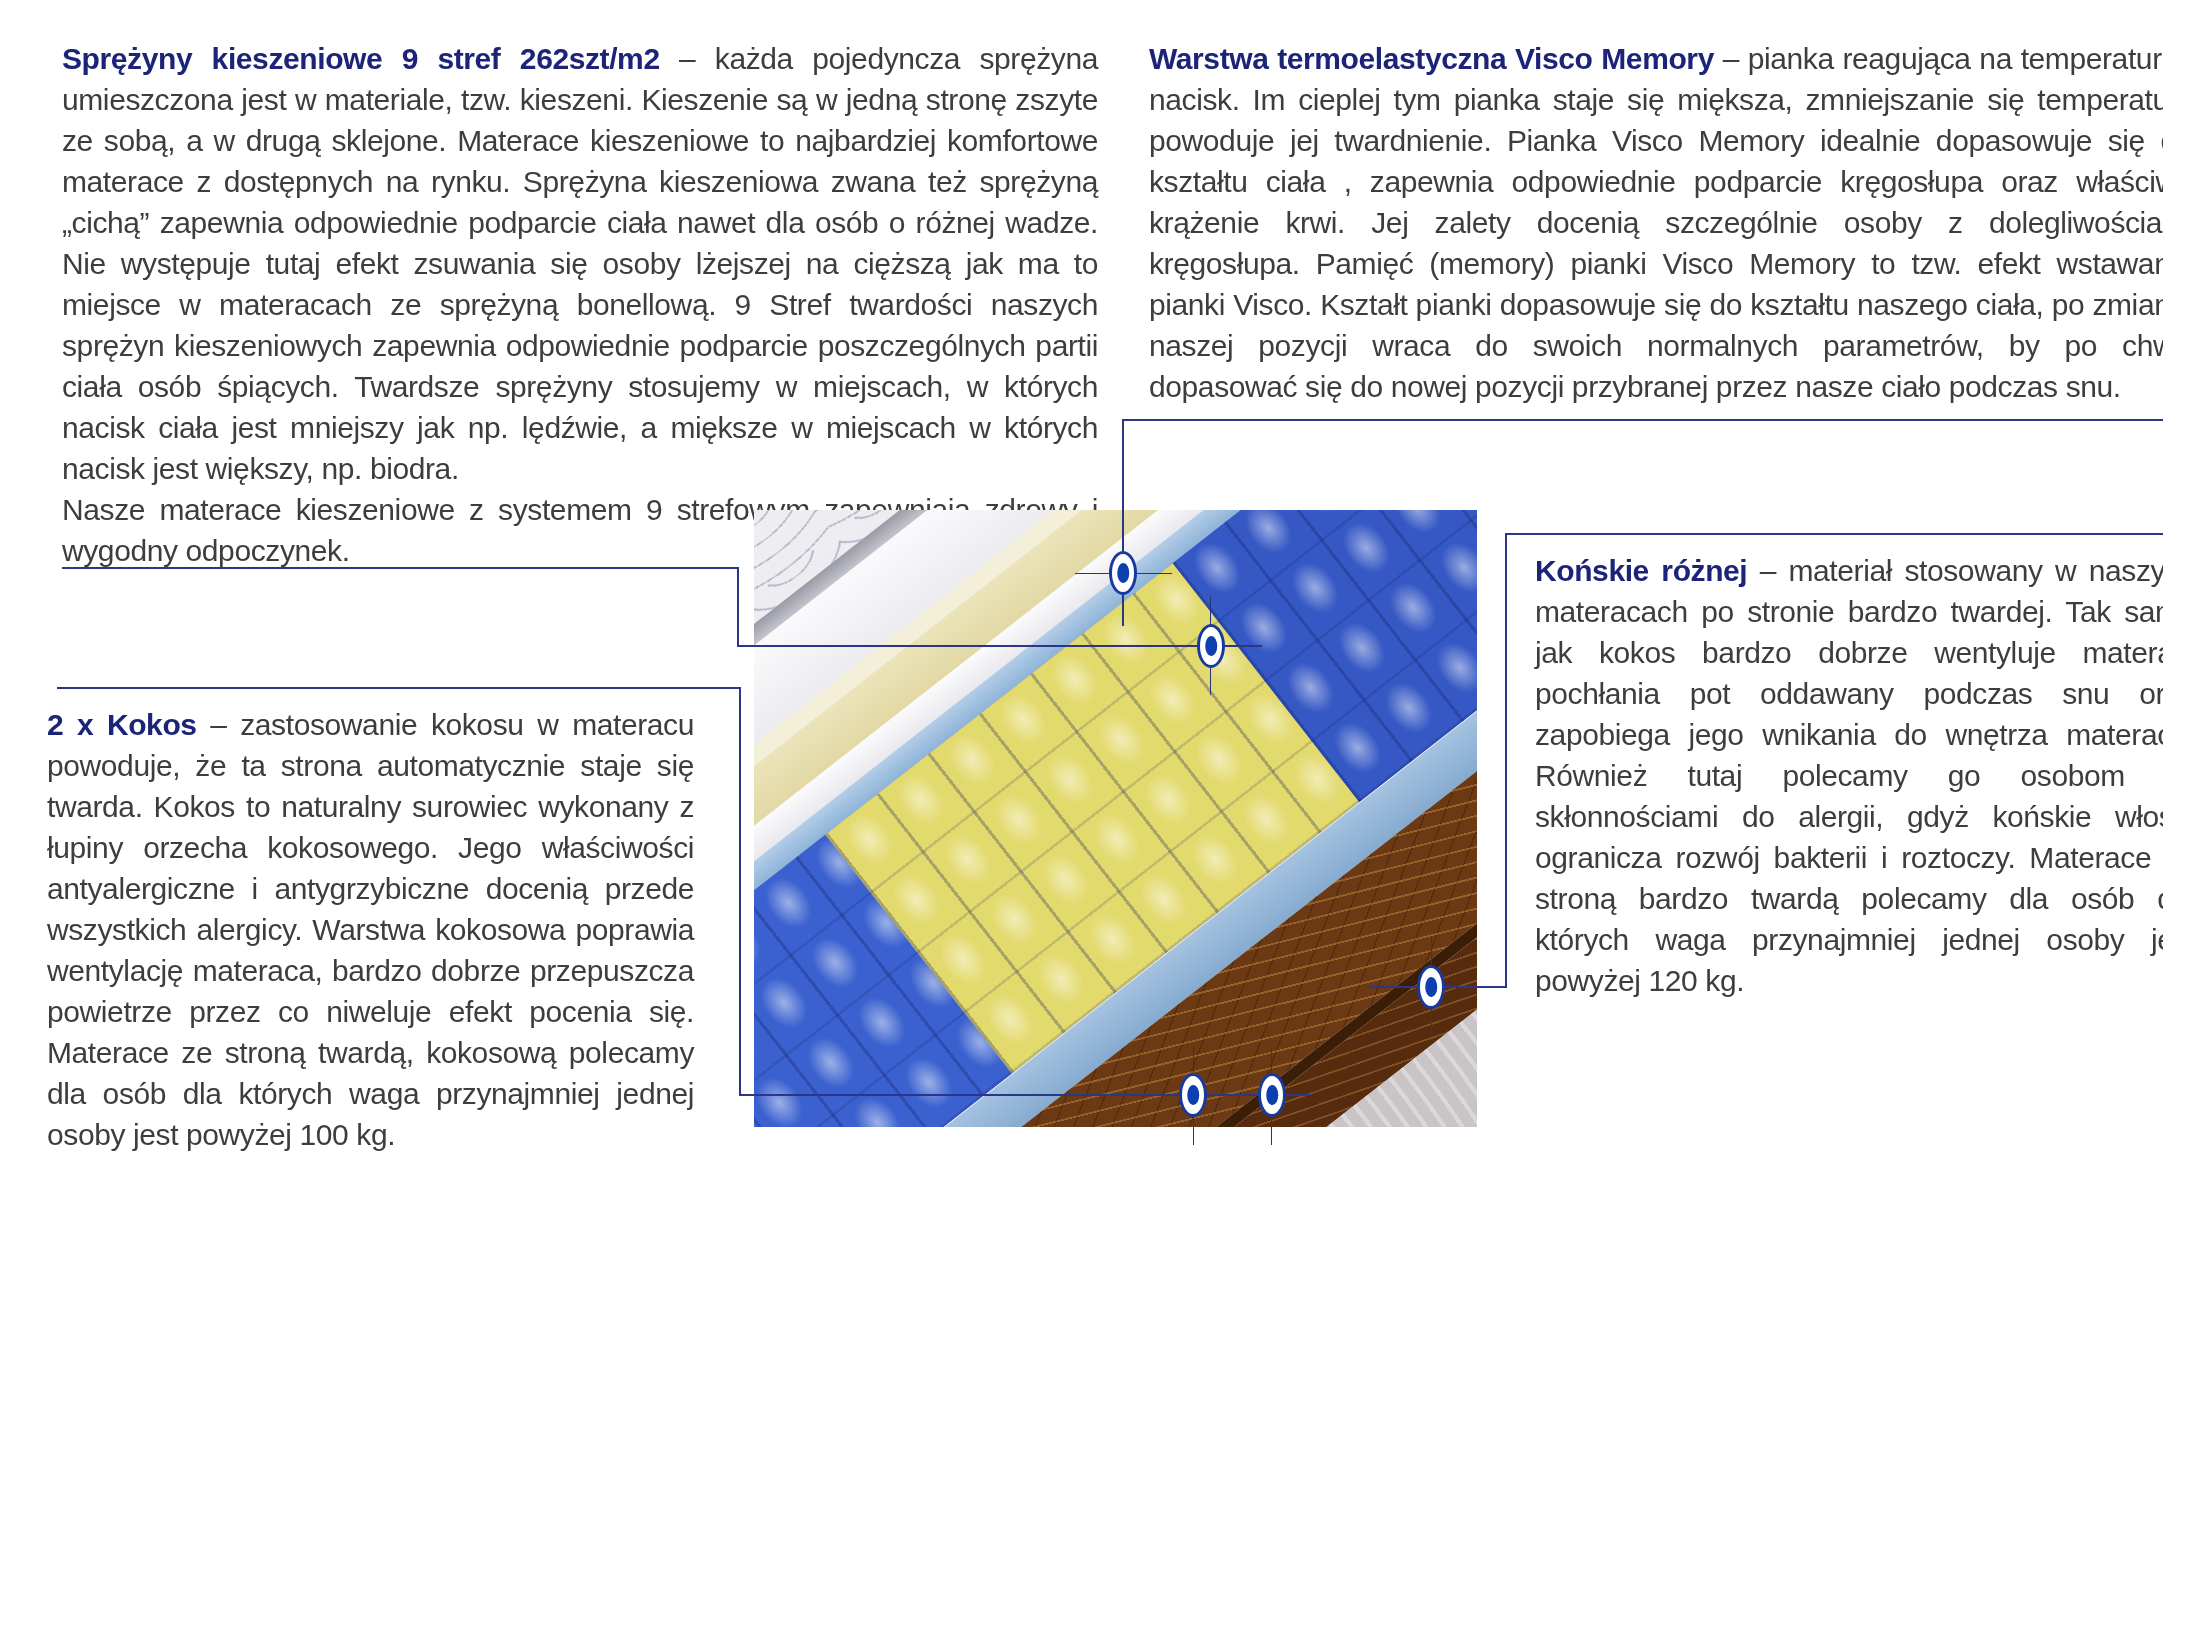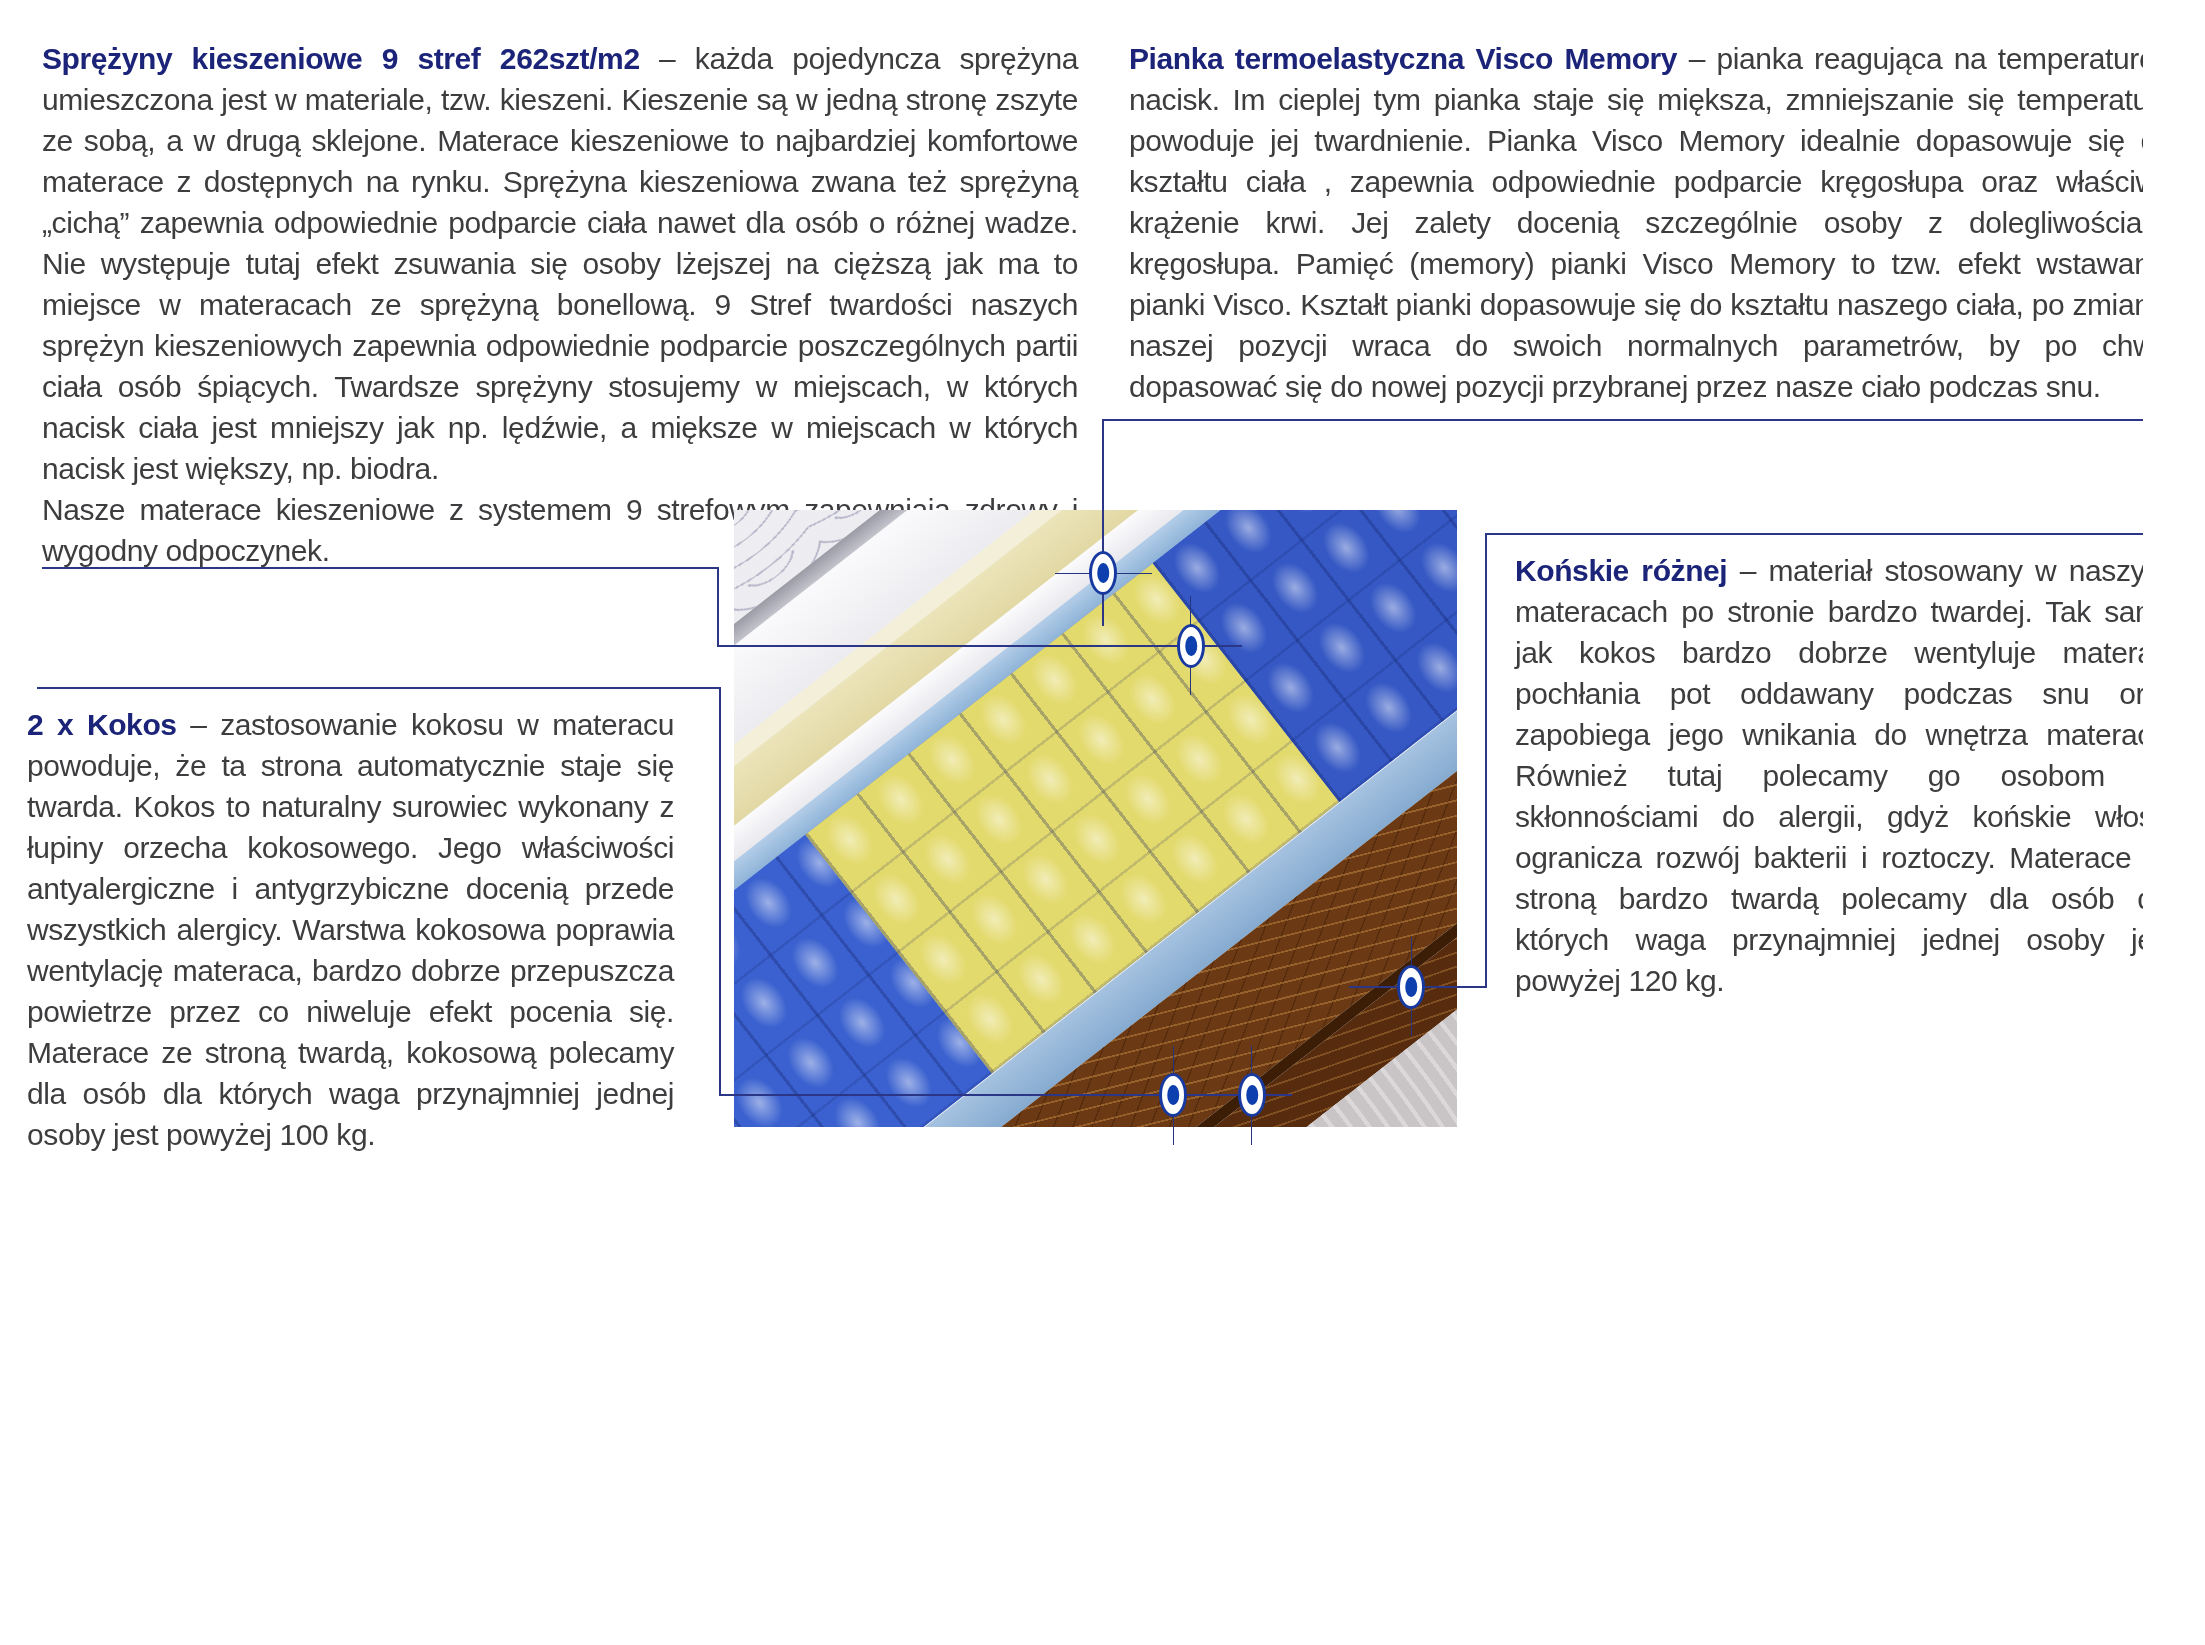--- a/index.html
+++ b/index.html
@@ -1,18 +1,18 @@
 <!DOCTYPE html>
 <html lang="pl" style="font-size:7px"><head>
 <meta charset="utf-8">
 <style>
   html,body { margin:0; padding:0; background:#ffffff; }
   #canvas {
     position:relative; width:2143px; height:1645px; background:#ffffff;
-    font-family:"Liberation Sans", sans-serif; overflow:hidden;
+    font-family:"Liberation Sans", sans-serif; overflow:hidden;margin-left:20px;
   }
   .para { position:absolute; text-align:justify; font-size:30px; line-height:41px;
           color:#3d3d3f; letter-spacing:-0.4px; }
   .para p { margin:0; }
   .para b { color:#1b2478; font-weight:bold; letter-spacing:-0.4px; }
   .p1 { left:42px;  top:38px;   width:1036px; }
   .p2 { left:1129px; top:38px;  width:1044px; }
   .p3 { left:27px;  top:704px; width:647px; }
   .p4 { left:1515px; top:550px; width:661px; }
 
@@ -81,21 +81,21 @@
   <div class="para p1">
     <p>
       <b>Sprężyny kieszeniowe 9 stref 262szt/m2</b>
       <span>– każda pojedyncza sprężyna umieszczona jest w materiale, tzw. kieszeni. Kieszenie są w jedną stronę zszyte ze sobą, a w drugą sklejone. Materace kieszeniowe to najbardziej komfortowe materace z dostępnych na rynku. Sprężyna kieszeniowa zwana też sprężyną „cichą” zapewnia odpowiednie podparcie ciała nawet dla osób o różnej wadze. Nie występuje tutaj efekt zsuwania się osoby lżejszej na cięższą jak ma to miejsce w materacach ze sprężyną bonellową. 9 Stref twardości naszych sprężyn kieszeniowych zapewnia odpowiednie podparcie poszczególnych partii ciała osób śpiących. Twardsze sprężyny stosujemy w miejscach, w których nacisk ciała jest mniejszy jak np. lędźwie, a miększe w miejscach w których nacisk jest większy, np. biodra.</span>
     </p>
     <p>Nasze materace kieszeniowe z systemem 9 strefowym zapewniają zdrowy i wygodny odpoczynek.</p>
   </div>
 
   <div class="para p2">
     <p>
-      <b>Pianka termoelastyczna Visco Memory</b>
+      <b>Warstwa termoelastyczna Visco Memory</b>
       <span>– pianka reagująca na temperaturę i nacisk. Im cieplej tym pianka staje się miększa, zmniejszanie się temperatury powoduje jej twardnienie. Pianka Visco Memory idealnie dopasowuje się do kształtu ciała , zapewnia odpowiednie podparcie kręgosłupa oraz właściwe krążenie krwi. Jej zalety docenią szczególnie osoby z dolegliwościami kręgosłupa. Pamięć (memory) pianki Visco Memory to tzw. efekt wstawania pianki Visco. Kształt pianki dopasowuje się do kształtu naszego ciała, po zmianie naszej pozycji wraca do swoich normalnych parametrów, by po chwili dopasować się do nowej pozycji przybranej przez nasze ciało podczas snu.</span>
     </p>
   </div>
 
   <div class="para p3">
     <p>
       <b>2 x Kokos</b>
       <span>– zastosowanie kokosu w materacu powoduje, że ta strona automatycznie staje się twarda. Kokos to naturalny surowiec wykonany z łupiny orzecha kokosowego. Jego właściwości antyalergiczne i antygrzybiczne docenią przede wszystkich alergicy. Warstwa kokosowa poprawia wentylację materaca, bardzo dobrze przepuszcza powietrze przez co niweluje efekt pocenia się. Materace ze stroną twardą, kokosową polecamy dla osób dla których waga przynajmniej jednej osoby jest powyżej 100 kg.</span>
     </p>
   </div>

